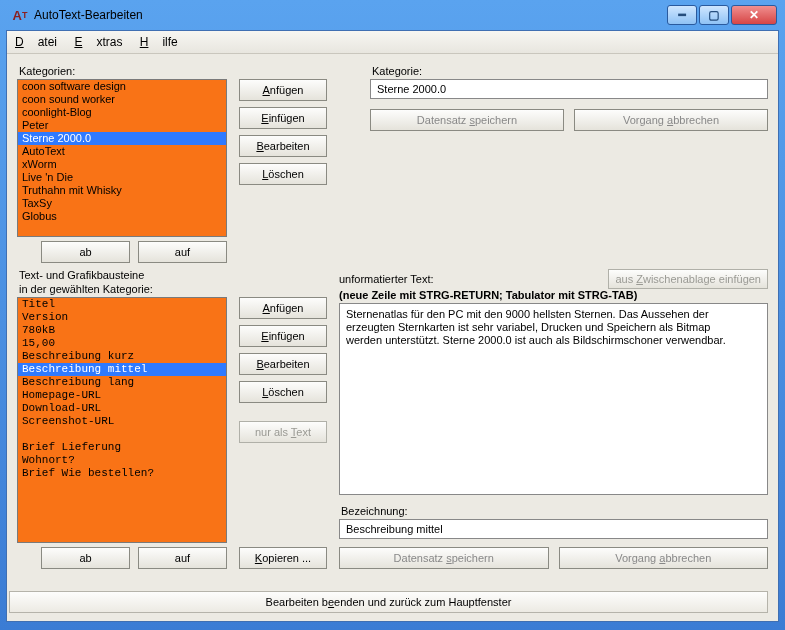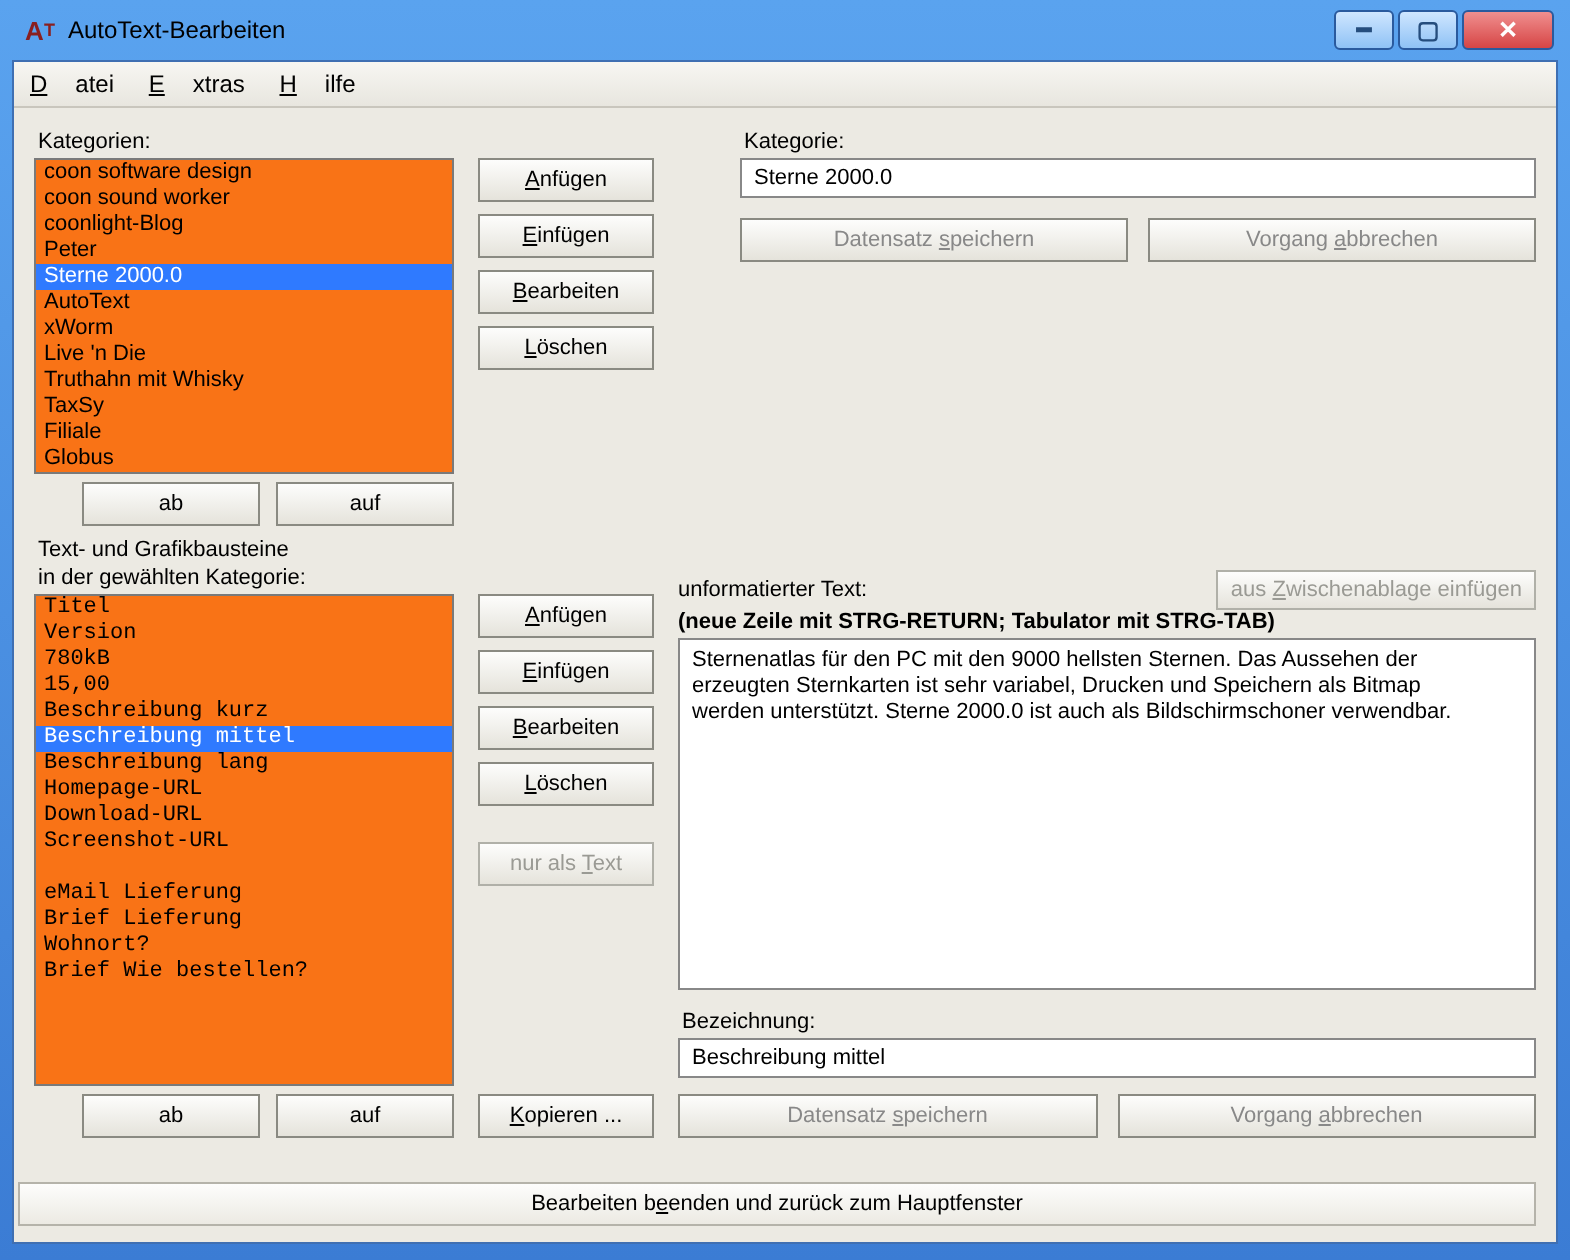--- a/index.html
+++ b/index.html
@@ -117,21 +117,21 @@
     border:1px solid #888;
     flex:1;
     min-height:172px;
     padding: 4px 36px 4px 6px;
     font-size:11px;
     line-height:13px;
     position:relative;
     overflow-y:scroll;
   }
   .hint { font-size:11px; font-weight:bold; margin-bottom:2px;}
-  .hdr-right-row { display:flex; justify-content:space-between; align-items:center; margin-top:16px;}
+  .hdr-right-row { display:flex; justify-content:space-between; align-items:center; margin-top:0;}
   .bottom-bar {
     position:absolute;
     left:2px; right:10px; bottom:8px;
     text-align:center;
     font-size:11px;
     border:1px solid #b5b3aa;
     background: linear-gradient(#fdfdfc,#eceae3);
     height:22px;
     display:flex;align-items:center;justify-content:center;
   }
@@ -177,21 +177,20 @@
               <div class="item">coon software design</div>
               <div class="item">coon sound worker</div>
               <div class="item">coonlight-Blog</div>
               <div class="item">Peter</div>
               <div class="item selected">Sterne 2000.0</div>
               <div class="item">AutoText</div>
               <div class="item">xWorm</div>
               <div class="item">Live 'n Die</div>
               <div class="item">Truthahn mit Whisky</div>
               <div class="item">TaxSy</div>
-              <div class="item">Filiale</div>
               <div class="item">Globus</div>
             </div>
           <div class="btn-row">
             <div class="btn">
                 <span>ab</span>
               </div>
             <div class="btn">
                 <span>auf</span>
               </div>
           </div>
@@ -241,21 +240,20 @@
               <div class="item">Version</div>
               <div class="item">780kB</div>
               <div class="item">15,00</div>
               <div class="item">Beschreibung kurz</div>
               <div class="item selected">Beschreibung mittel</div>
               <div class="item">Beschreibung lang</div>
               <div class="item">Homepage-URL</div>
               <div class="item">Download-URL</div>
               <div class="item">Screenshot-URL</div>
               <div class="item">&nbsp;</div>
-              <div class="item">eMail Lieferung</div>
               <div class="item">Brief Lieferung</div>
               <div class="item">Wohnort?</div>
               <div class="item">Brief Wie bestellen?</div>
             </div>
           <div class="btn-row">
             <div class="btn">
                 <span>ab</span>
               </div>
             <div class="btn">
                 <span>auf</span>

